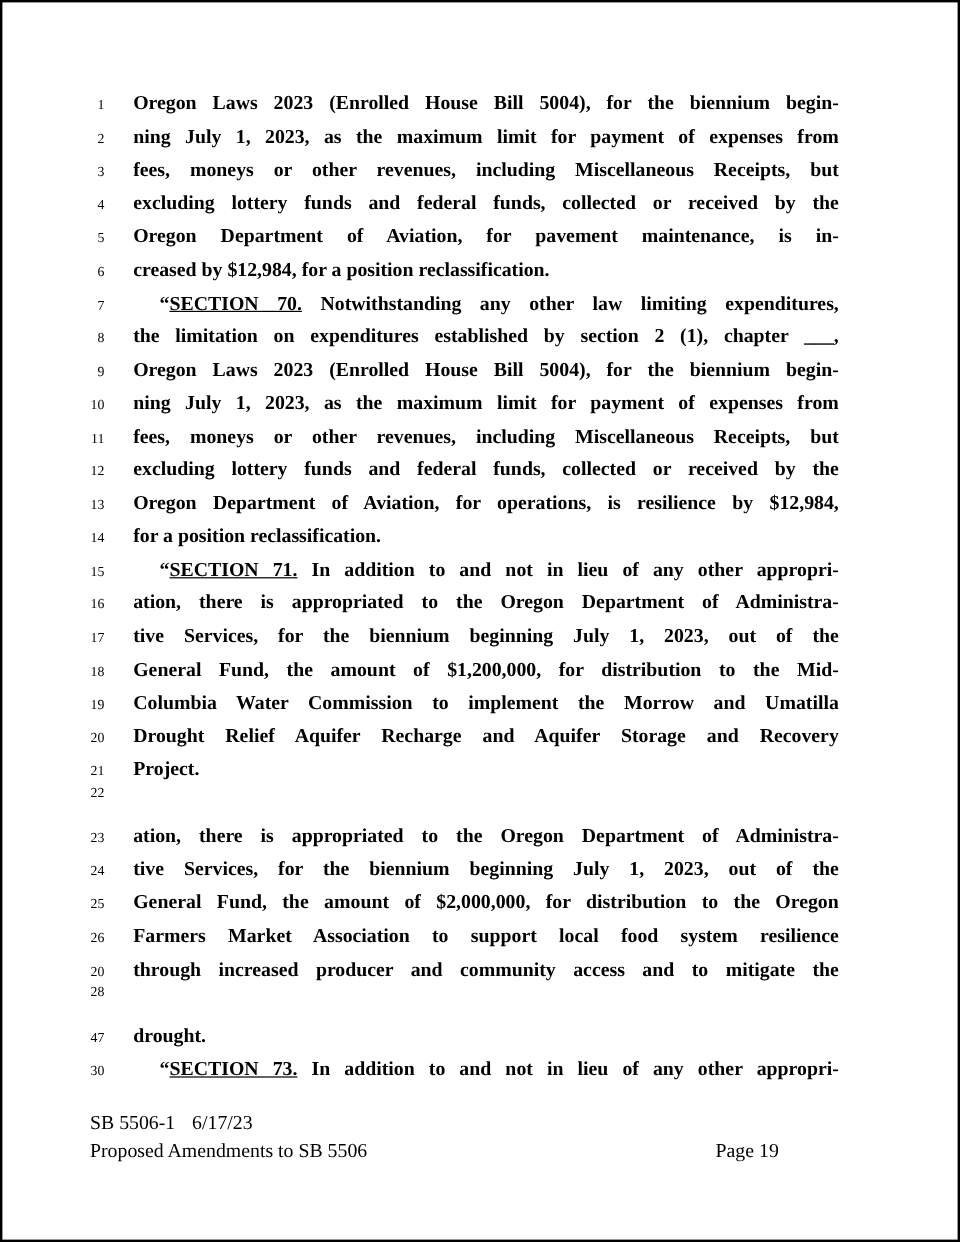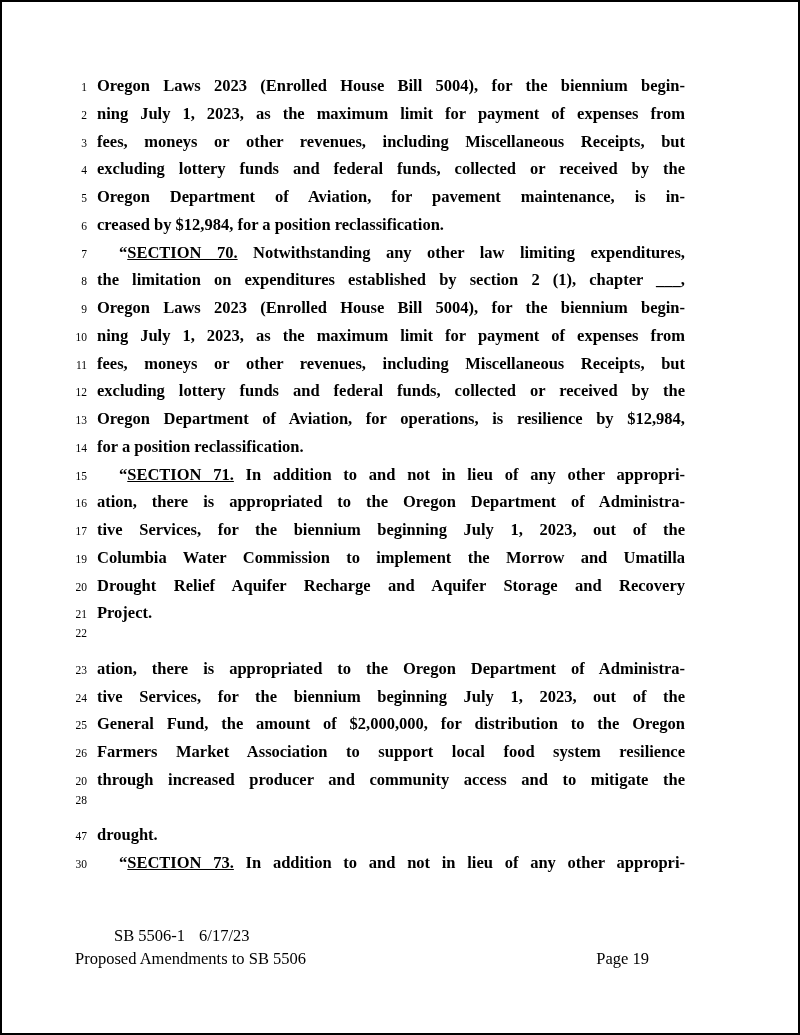--- a/index.html
+++ b/index.html
@@ -28,21 +28,21 @@
     flex: 0 0 85px;
     width: 85px;
     text-align: right;
     font-size: 11.5px;
     font-weight: 400;
     color: #000000;
   }
   .line-text {
     display: block;
     width: 588px;
-    margin-left: 10px;
+    margin-left: 24px;
     font-size: 16.5px;
     font-weight: 700;
     line-height: 27.75px;
     color: #000000;
     overflow: hidden;
     white-space: normal;
   }
   .line-text.j {
     text-align: justify;
     text-align-last: justify;
@@ -53,21 +53,21 @@
   .u { text-decoration: underline; }
   .footer {
     position: absolute;
     left: 73px;
     top: 924px;
     width: 574px;
     font-size: 16.5px;
     font-weight: 400;
     color: #000000;
   }
-  .footer-row1 { margin-bottom: 3px; margin-left: 39px; }
+  .footer-row1 { margin-bottom: 3px; }
   .footer-row1 .date { margin-left: 14px; }
   .footer-row2 {
     display: flex;
     justify-content: space-between;
     text-align: right;
   }
 </style>
 </head>
 <body>
 
@@ -134,20 +134,24 @@
         <span class="line-num">15</span>
         <span class="line-text j indent"><span>“</span><span class="u">SECTION 71.</span><span> In addition to and not in lieu of any other appropri-</span></span>
       </div>
       <div class="line">
         <span class="line-num">16</span>
         <span class="line-text j"><span>ation, there is appropriated to the Oregon Department of Administra-</span></span>
       </div>
       <div class="line">
         <span class="line-num">17</span>
         <span class="line-text j"><span>tive Services, for the biennium beginning July 1, 2023, out of the</span></span>
+      </div>
+      <div class="line">
+        <span class="line-num">18</span>
+        <span class="line-text j"><span>General Fund, the amount of $1,200,000, for distribution to the Mid-</span></span>
       </div>
       <div class="line">
         <span class="line-num">19</span>
         <span class="line-text j"><span>Columbia Water Commission to implement the Morrow and Umatilla</span></span>
       </div>
       <div class="line">
         <span class="line-num">20</span>
         <span class="line-text j"><span>Drought Relief Aquifer Recharge and Aquifer Storage and Recovery</span></span>
       </div>
       <div class="line">

